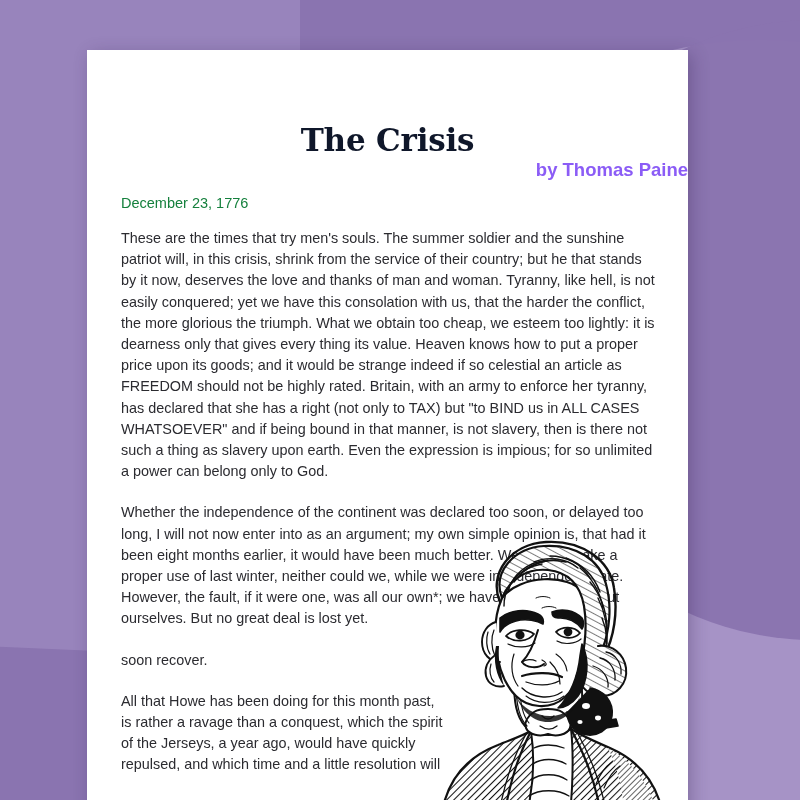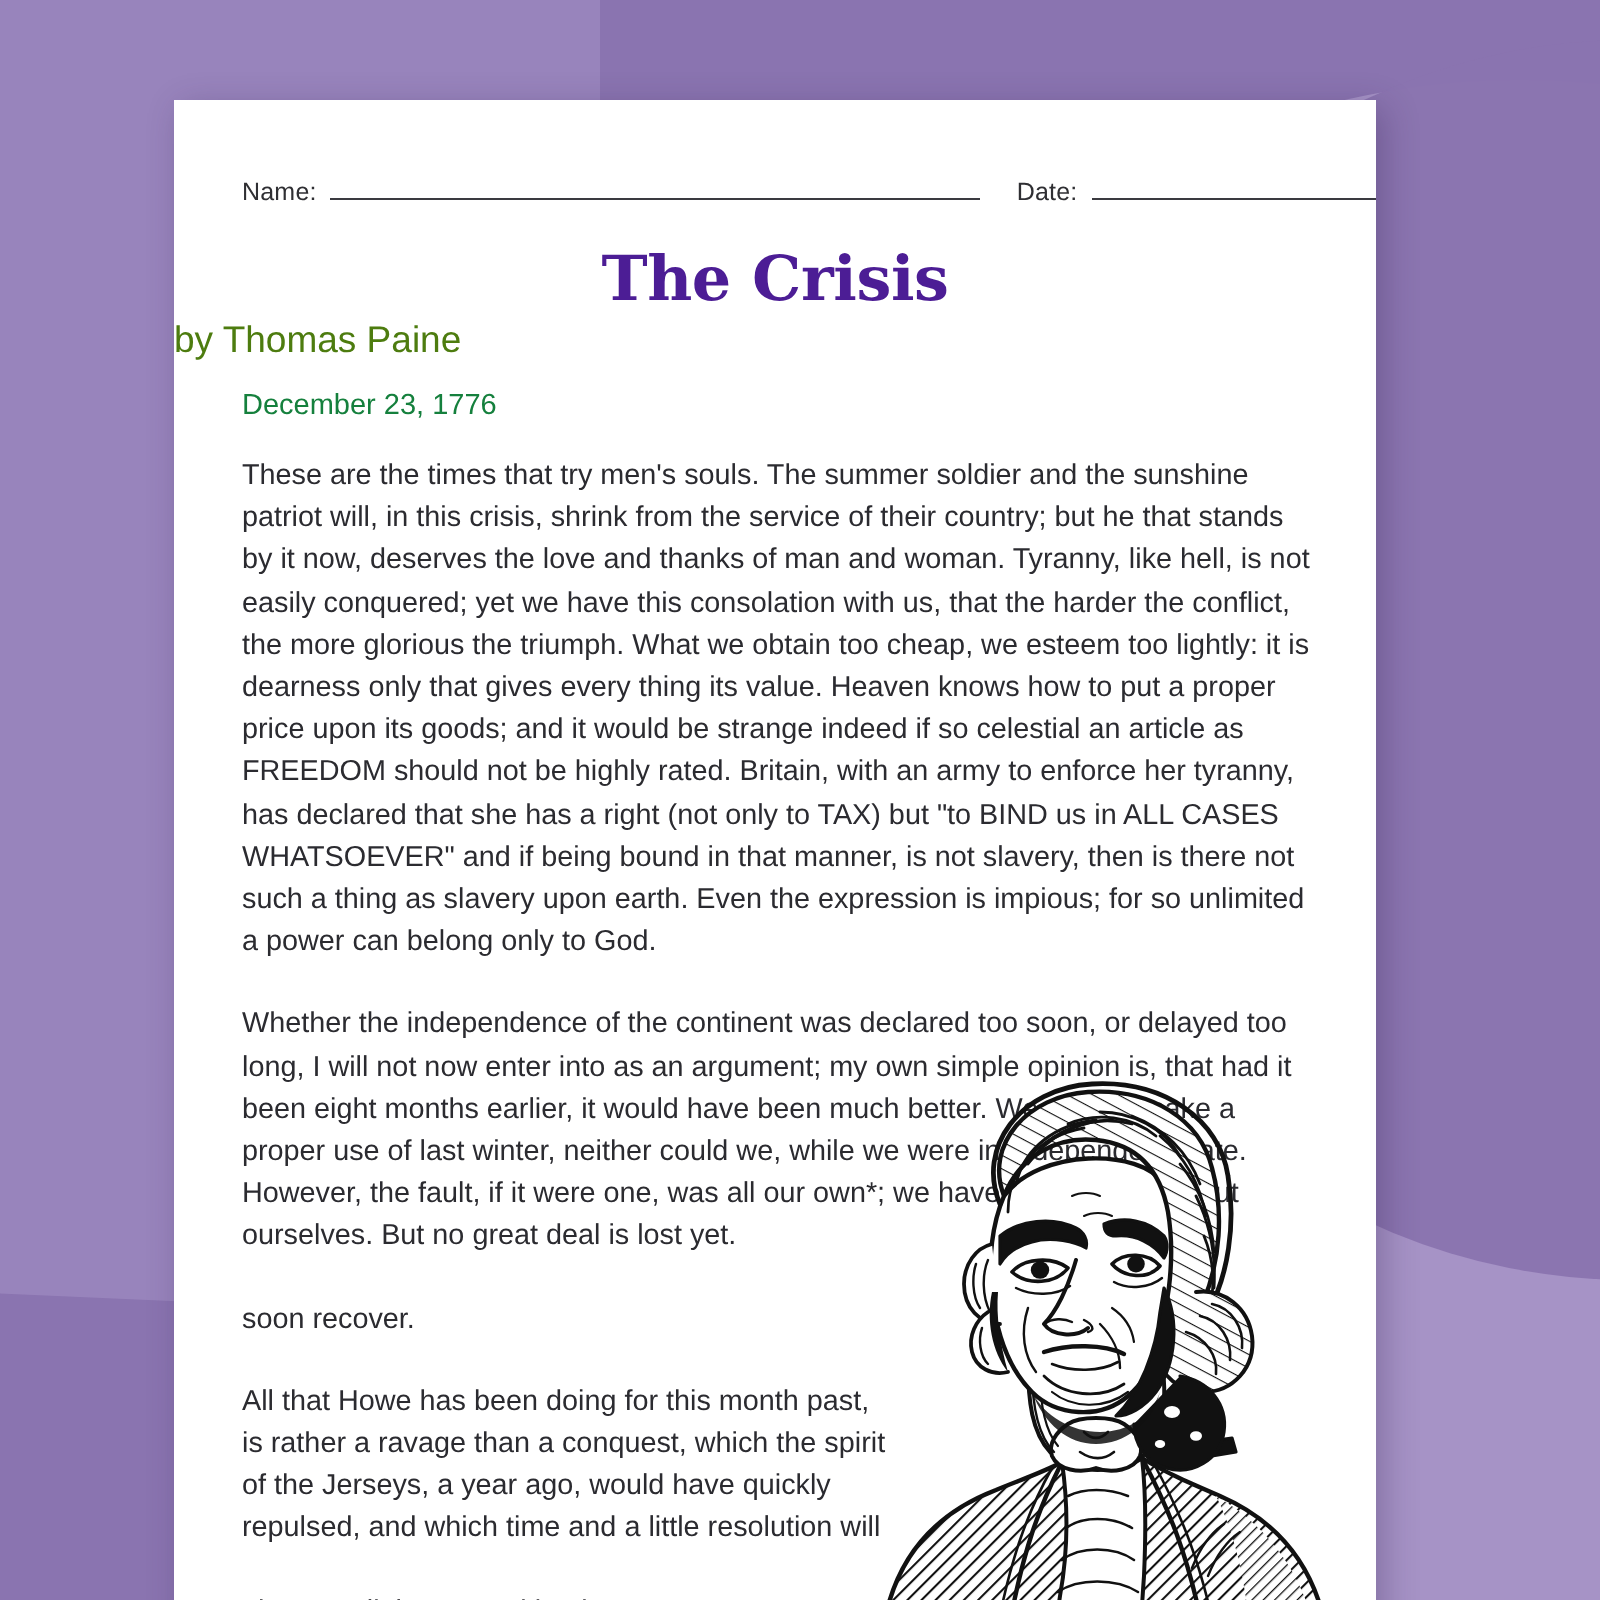--- a/index.html
+++ b/index.html
@@ -80,30 +80,31 @@
   .title {
     position: absolute;
     left: 0;
     top: 72px;
     width: 601px;
     text-align: center;
     font-family: "DejaVu Serif", "Liberation Serif", serif;
     font-weight: bold;
     font-size: 31px;
     letter-spacing: -0.2px;
-    color: #4c1d95;
+    color: #0f172a;
   }
   .byline {
     position: absolute;
     left: 0;
     top: 109px;
     width: 601px;
-    text-align: left;
+    text-align: right;
     font-size: 18.5px;
-    color: #4d7c0f;
+    color: #8b5cf6;
+    font-weight: bold;
   }
 
   
   .doc-date {
     position: absolute;
     left: 34px;
     top: 145px;
     font-size: 14.5px;
     color: #15803d;
   }
@@ -152,27 +153,20 @@
 
       <circle cx="760" cy="430" r="390" fill="#a693c6"></circle>
 
       <circle cx="815" cy="330" r="310" fill="#8a74b0" opacity="0.97"></circle>
     </g>
   </svg>
 
   <div id="page">
     <div class="page-inner">
 
-      <div class="namedate-row">
-        <span class="nd-label">Name:</span>
-        <span class="nd-rule name-rule"></span>
-        <span class="nd-gap"></span>
-        <span class="nd-label">Date:</span>
-        <span class="nd-rule date-rule"></span>
-      </div>
 
       <div class="title">The Crisis</div>
       <div class="byline">by Thomas Paine</div>
 
       <div class="doc-date">December 23, 1776</div>
 
       <div class="body-text">
         <p class="para">These are the times that try men's souls. The summer soldier and the sunshine patriot will, in this crisis, shrink from the service of their country; but he that stands by it now, deserves the love and thanks of man and woman. Tyranny, like hell, is not easily conquered; yet we have this consolation with us, that the harder the conflict, the more glorious the triumph. What we obtain too cheap, we esteem too lightly: it is dearness only that gives every thing its value. Heaven knows how to put a proper price upon its goods; and it would be strange indeed if so celestial an article as FREEDOM should not be highly rated. Britain, with an army to enforce her tyranny, has declared that she has a right (not only to TAX) but "to BIND us in ALL CASES WHATSOEVER" and if being bound in that manner, is not slavery, then is there not such a thing as slavery upon earth. Even the expression is impious; for so unlimited a power can belong only to God.</p>
         <p class="para">Whether the independence of the continent was declared too soon, or delayed too long, I will not now enter into as an argument; my own simple opinion is, that had it been eight months earlier, it would have been much better. We did not make a proper use of last winter, neither could we, while we were in a dependent state. However, the fault, if it were one, was all our own*; we have none to blame but ourselves. But no great deal is lost yet.</p>
         <p class="para narrow">soon recover.</p>

